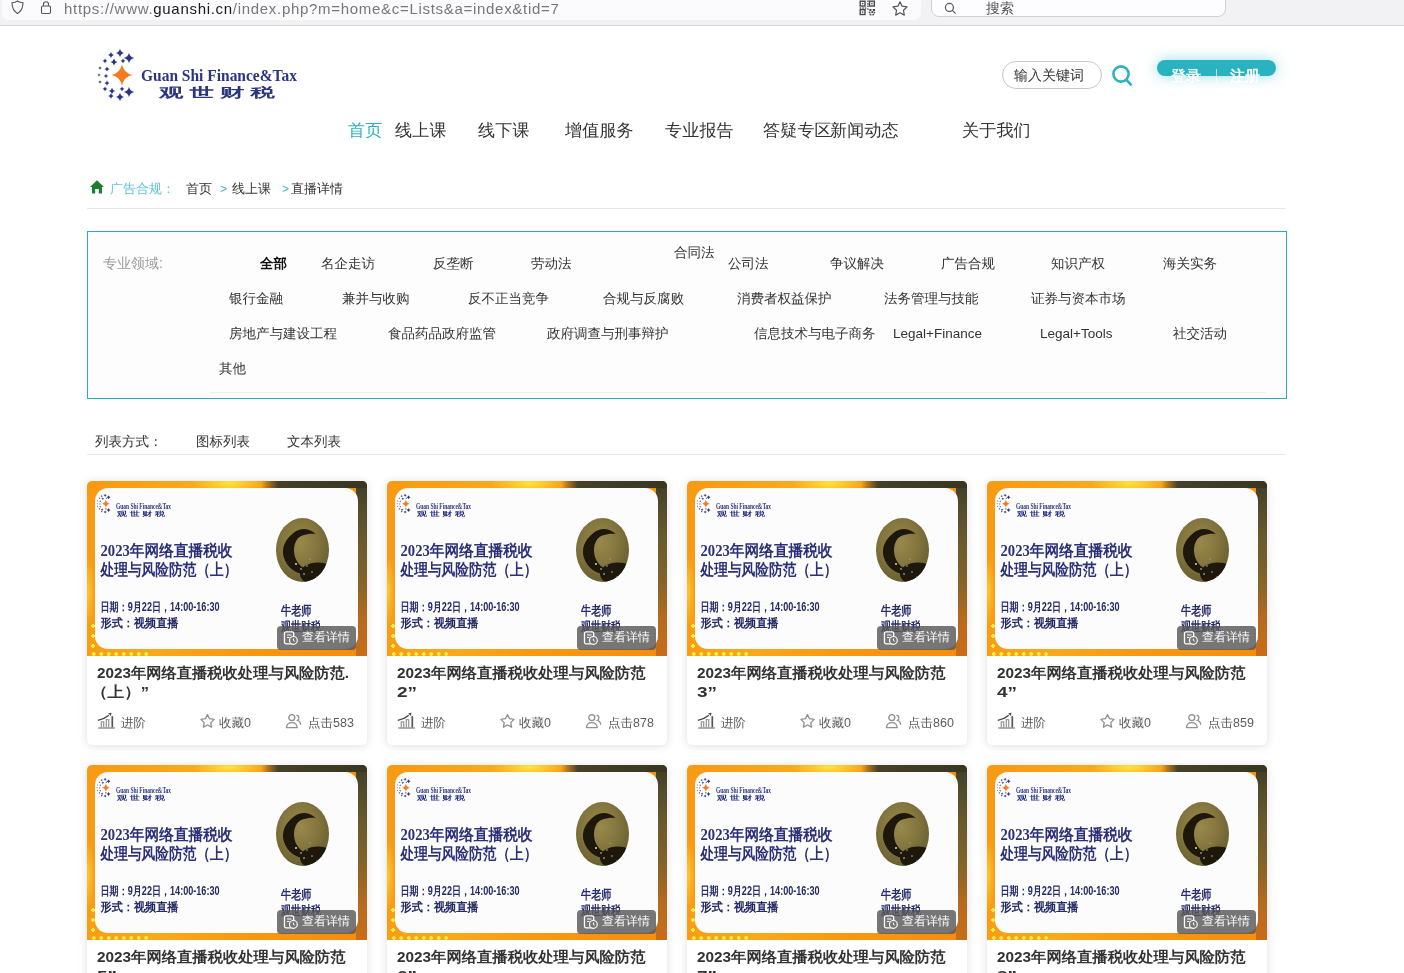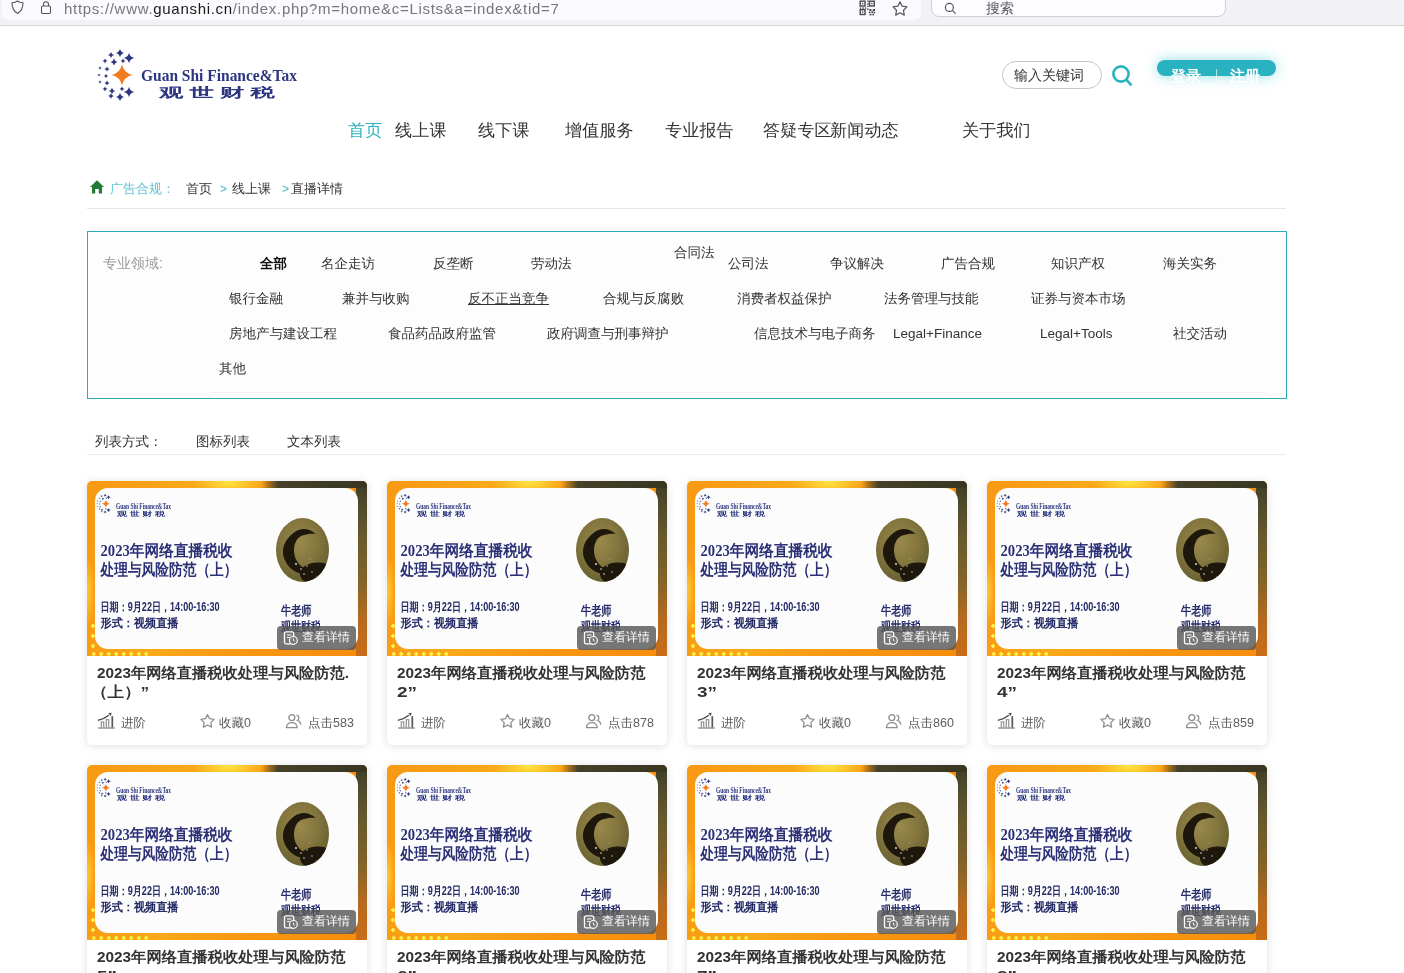--- a/index.html
+++ b/index.html
@@ -166,21 +166,21 @@
 <span class="fi" style="left:433px;top:256px;">反垄断</span>
 <span class="fi" style="left:531px;top:256px;">劳动法</span>
 <span class="fi" style="left:630px;top:245px;margin-left:44px;">合同法</span>
 <span class="fi" style="left:728px;top:256px;">公司法</span>
 <span class="fi" style="left:830px;top:256px;">争议解决</span>
 <span class="fi" style="left:941px;top:256px;">广告合规</span>
 <span class="fi" style="left:1051px;top:256px;">知识产权</span>
 <span class="fi" style="left:1163px;top:256px;">海关实务</span>
 <span class="fi" style="left:229px;top:291px;">银行金融</span>
 <span class="fi" style="left:342px;top:291px;">兼并与收购</span>
-<span class="fi" style="left:468px;top:291px;text-decoration:underline;">反不正当竞争</span>
+<span class="fi" style="left:468px;top:291px;">反不正当竞争</span>
 <span class="fi" style="left:603px;top:291px;">合规与反腐败</span>
 <span class="fi" style="left:737px;top:291px;">消费者权益保护</span>
 <span class="fi" style="left:884px;top:291px;">法务管理与技能</span>
 <span class="fi" style="left:1031px;top:291px;">证券与资本市场</span>
 <span class="fi" style="left:229px;top:326px;">房地产与建设工程</span>
 <span class="fi" style="left:388px;top:326px;">食品药品政府监管</span>
 <span class="fi" style="left:547px;top:326px;">政府调查与刑事辩护</span>
 <span class="fi" style="left:754px;top:326px;">信息技术与电子商务</span>
 <span class="fi" style="left:893px;top:326px;">Legal+Finance</span>
 <span class="fi" style="left:1040px;top:326px;">Legal+Tools</span>

